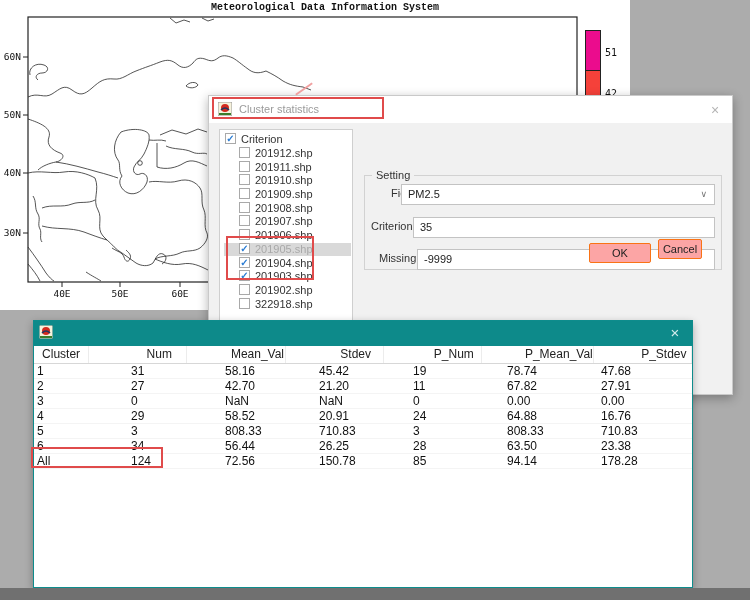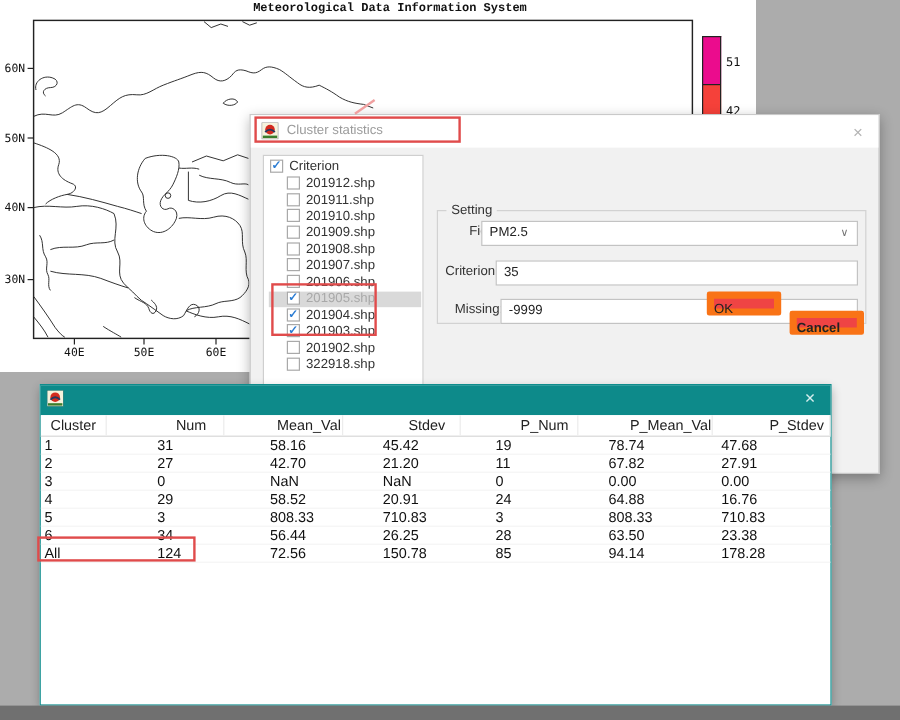--- a/index.html
+++ b/index.html
@@ -44,22 +44,22 @@
   .row-hl { position:absolute; left:4px; width:127px; height:13px; background:#d9d9d9; }
   .sel-text { color:#a9a9a9; }
 
   .group-box { left:155px; top:38px; width:358px; height:95px; border:1px solid #d2d2d2;margin-top:41px; }
   .group-legend { position:absolute; left:7px; top:-7px; background:#f1f1f1;
     padding:0 4px; font-size:11px; color:#333; }
   .fld-label { font-size:11px; color:#333; }
   .fld-box { background:#fff; border:1px solid #c3c3c3; font-size:11px; color:#222;
     line-height:19px; padding-left:6px; }
   .chev { position:absolute; right:7px; top:0; color:#737373; font-size:9px; line-height:19px; }
-  .btn { background:#ef4444; border:6px solid #f97316; border-radius:2px;
-    font-size:11px; color:#222; text-align:left; line-height:18px; }
+  .btn { background:#fca5a5; border:1px solid #f97316; border-radius:2px;
+    font-size:11px; color:#222; text-align:center; line-height:18px; }
 
   
   .twin { left:33px; top:320px; width:660px; height:268px; background:#ffffff;
     border:1px solid #0E8C8C; box-shadow:0 3px 8px rgba(0,0,0,.3); z-index:30; }
   .twin-titlebar { left:0; top:0; width:100%; height:25px; background:#0D8A8A; }
   .twin-close { right:8px; top:3px; width:18px; height:18px; color:#d6eded;
     font-size:15px; line-height:18px; text-align:center; }
   .thead { left:0; top:25px; width:100%; height:18px; display:flex;
     border-bottom:1px solid #d7d7d7; background:#fff;gap:43px; }
   .th { width:94px; text-align:center; font-size:12px; color:#222; line-height:17px;
@@ -227,21 +227,21 @@
     <div class="abs fld-box" style="left:48px; top:41px; width:302px; height:21px;">
       <span>35</span>
     </div>
     <div class="abs fld-label" style="left:14px; top:76px;">Missing:</div>
     <div class="abs fld-box" style="left:52px; top:73px; width:298px; height:21px;">
       <span>-9999</span>
     </div>
   </div>
 
   <div class="abs btn" style="left:380px; top:147px; width:62px; height:20px;">OK</div>
-  <div class="abs btn" style="left:449px; top:163px; width:62px; height:20px;font-weight:bold;">Cancel</div>
+  <div class="abs btn" style="left:449px; top:143px; width:44px; height:20px;">Cancel</div>
 </div>
 
 <div class="abs twin">
   <div class="abs twin-titlebar">
     <svg class="abs app-icon" style="left:5px; top:4px;" viewBox="0 0 14 14">
       <rect x="0" y="0" width="14" height="14" fill="#f6f2dc" stroke="#0a6a6a" stroke-width="1"></rect>
       <circle cx="7" cy="6" r="4" fill="#d42a1e"></circle>
       <path d="M3,8 Q7,4 11,8" stroke="#26365f" stroke-width="1.6" fill="none"></path>
       <rect x="1" y="11" width="12" height="2" fill="#3a7d2c"></rect>
     </svg>

